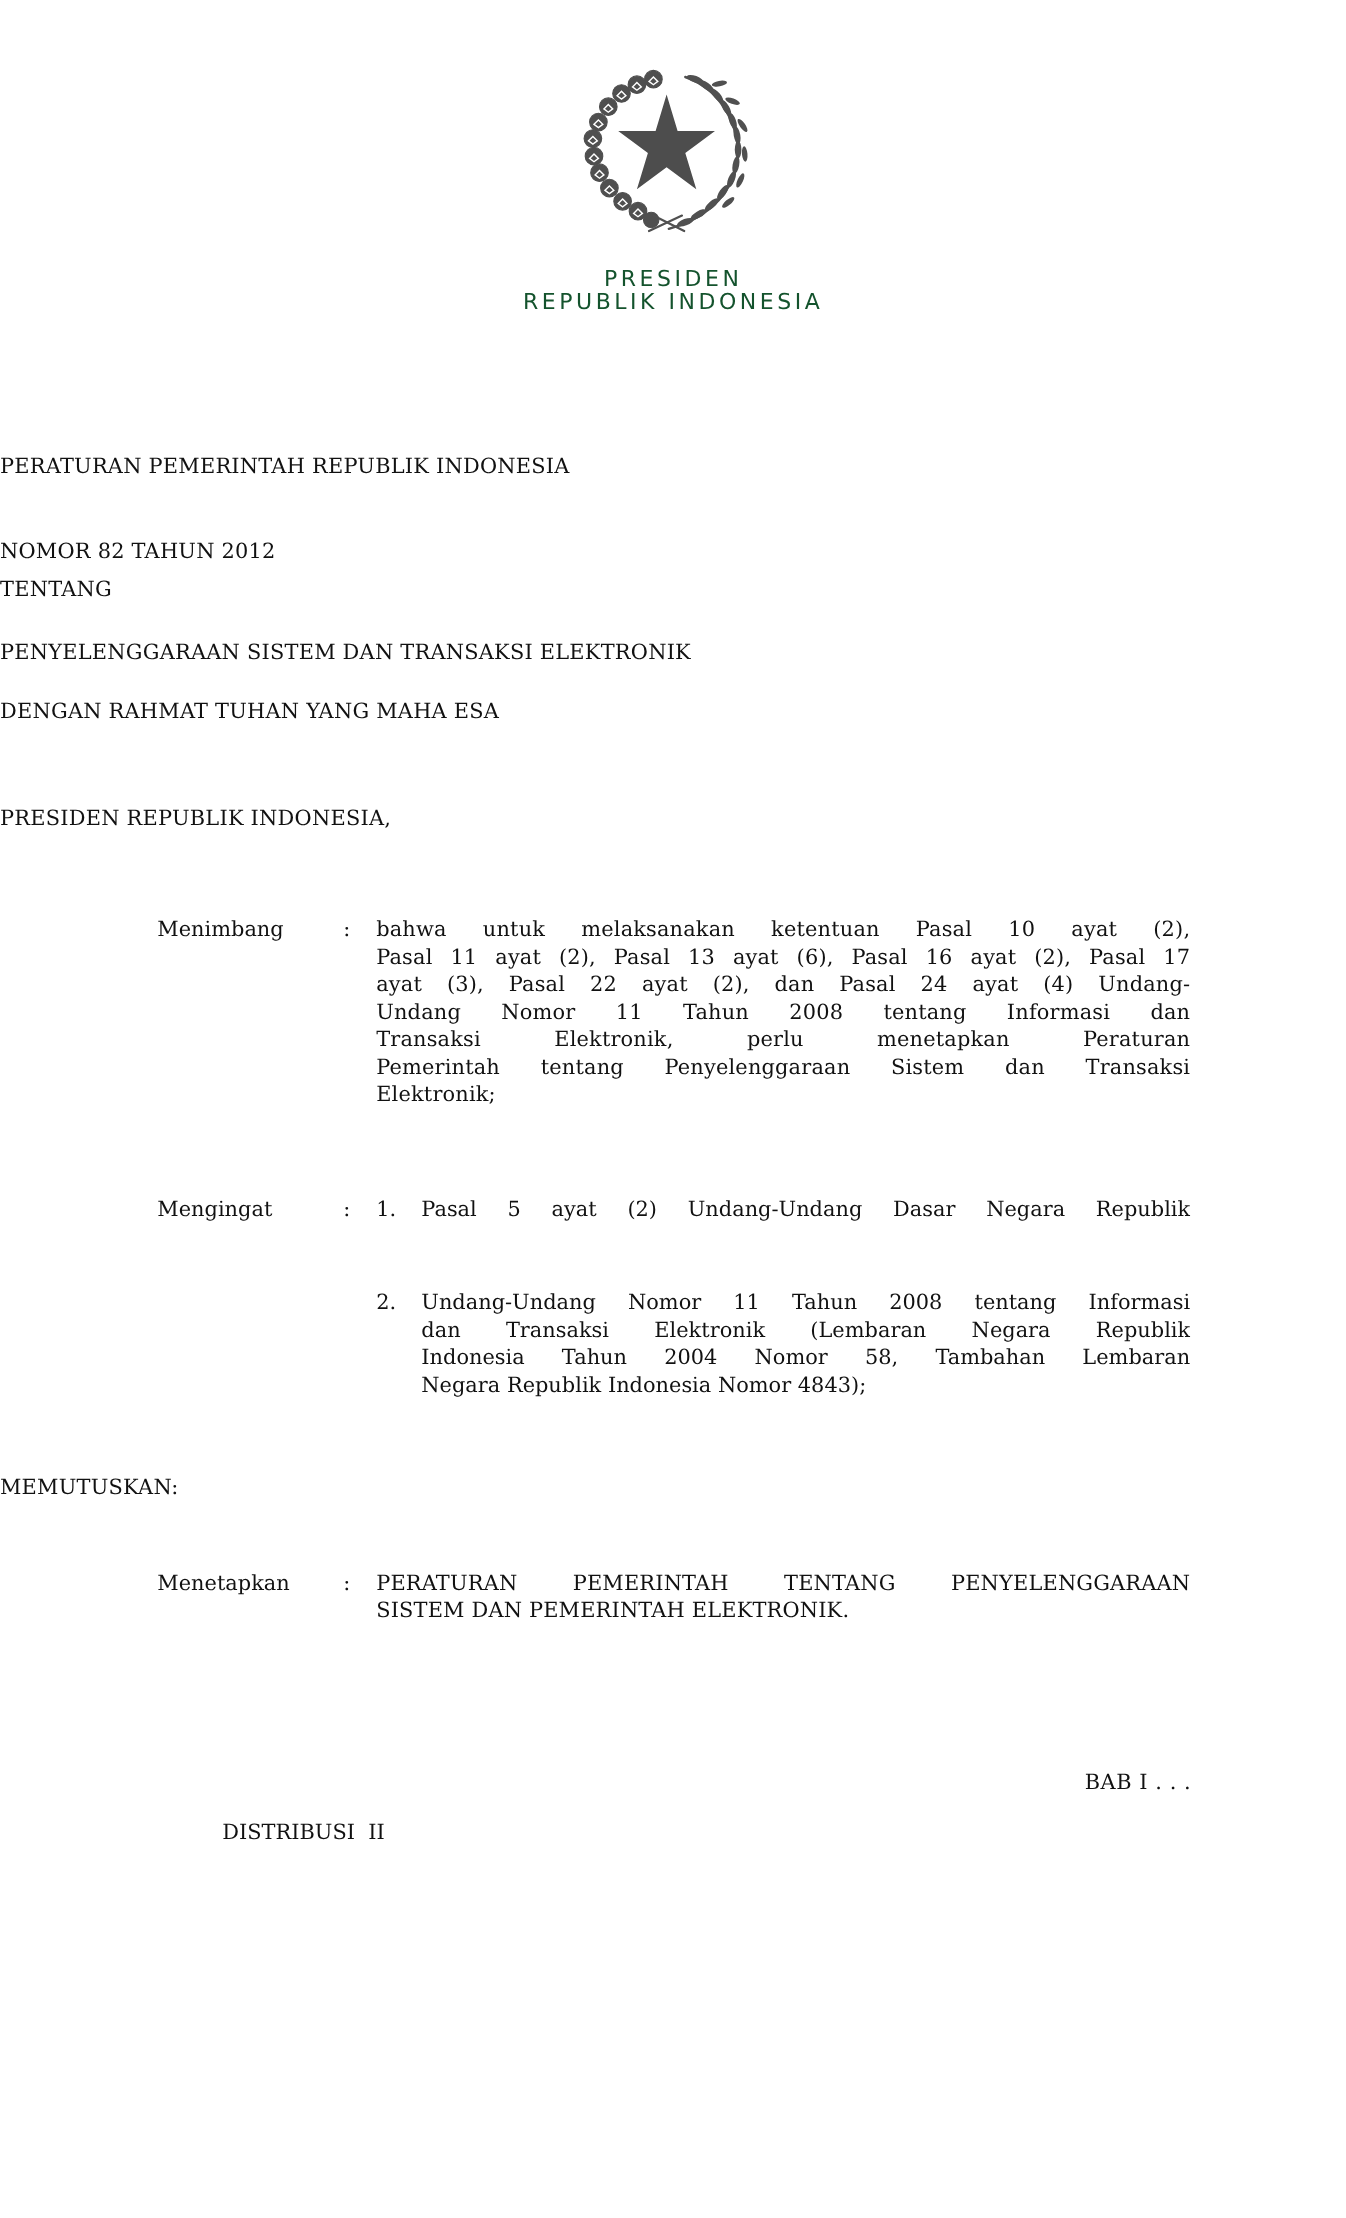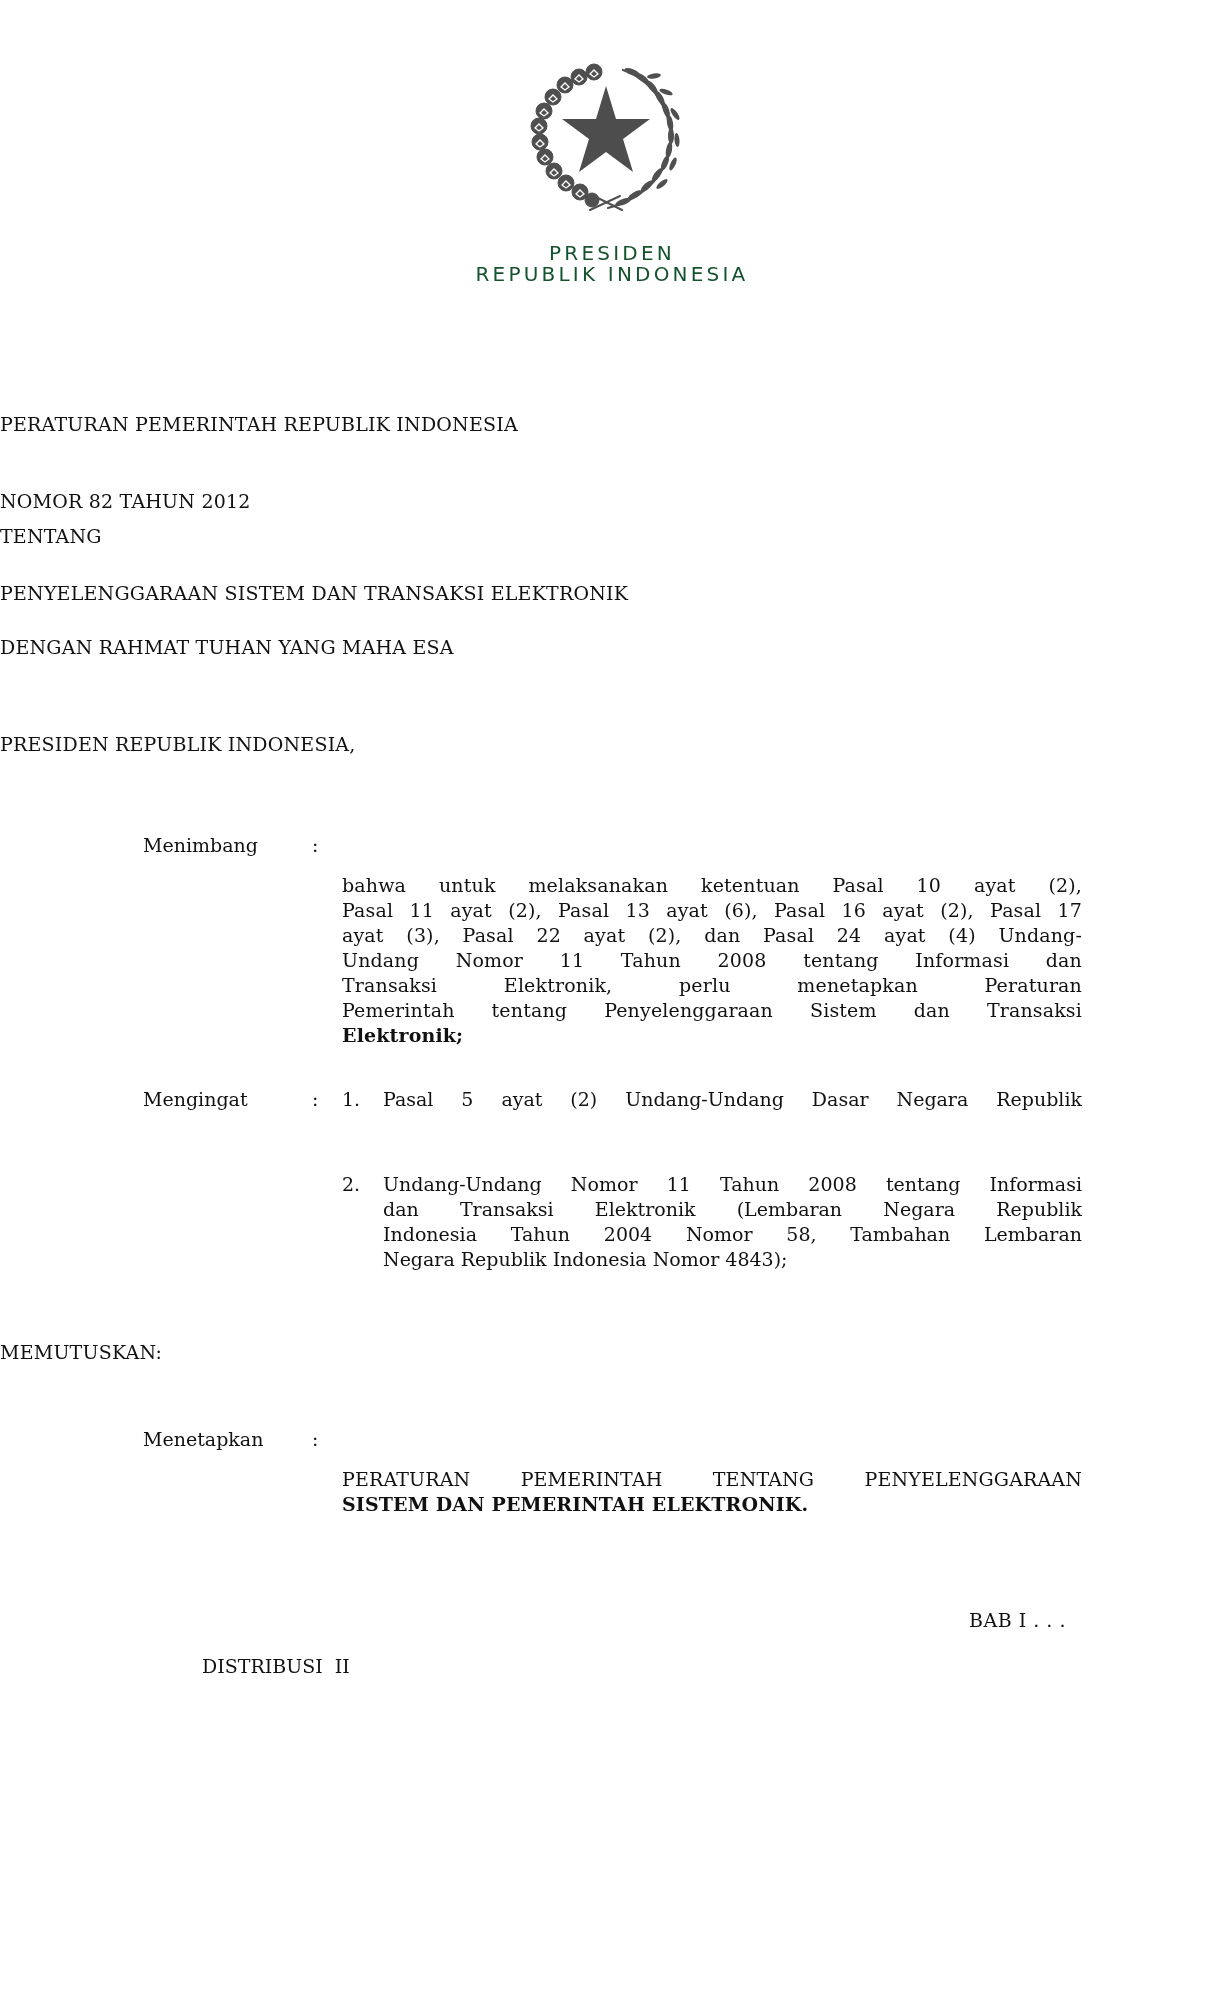--- a/index.html
+++ b/index.html
@@ -8,28 +8,28 @@
   .abs { position: absolute; }
   .emblem { left: 528px; top: 62px; width: 156px; height: 150px; }
   .emblem-label { left: 412px; width: 400px; text-align: center;
       font-family: "DejaVu Sans", "Liberation Sans", sans-serif; color: #14532d;
       font-size: 20px; letter-spacing: 3.2px; line-height: 21px; }
   .center-line { left: 0; width: 1224px; font-size: 19px;
       line-height: 24px; letter-spacing: 0.2px; white-space: nowrap; }
   .label { left: 143px; font-size: 19px; line-height: 25px; white-space: nowrap; }
   .colon { left: 312px; font-size: 19px; line-height: 25px; }
   .para { left: 342px; width: 740px; font-size: 19px; line-height: 25px;
-      text-align: justify; letter-spacing: 0.15px; margin-top: 40px; }
+      text-align: justify; letter-spacing: 0.15px; }
   .para .ln { display: block; text-align: justify; text-align-last: justify; height: 25px; overflow: hidden; white-space: nowrap; }
-  .para .ln.last { text-align-last: left; font-weight: bold; }
+  .para .ln.last { text-align-last: left; }
   .num { left: 342px; font-size: 19px; line-height: 25px; }
   .item { left: 383px; width: 699px; font-size: 19px; line-height: 25px; }
   .item .ln { display: block; text-align: justify; text-align-last: justify; height: 25px; white-space: nowrap; overflow: hidden; }
   .item .ln.last { text-align-last: left; }
-  .footer-right { right: 158px; font-size: 19px; line-height: 25px; letter-spacing: 0.5px; }
+  .footer-right { right: 141px; font-size: 19px; line-height: 25px; letter-spacing: 0.5px; }
   .footer-left { left: 202px; font-size: 19px; line-height: 25px; word-spacing: 6px; }
 </style>
 </head>
 <body>
 
 <div class="abs emblem">
   <svg width="156" height="150" viewBox="0 0 156 150" xmlns="http://www.w3.org/2000/svg">
 
     <polygon fill="#4d4d4d" points="78,24 88,57 122,57 95,77 105,110 78,90 51,110 61,77 34,57 68,57"></polygon>
 

